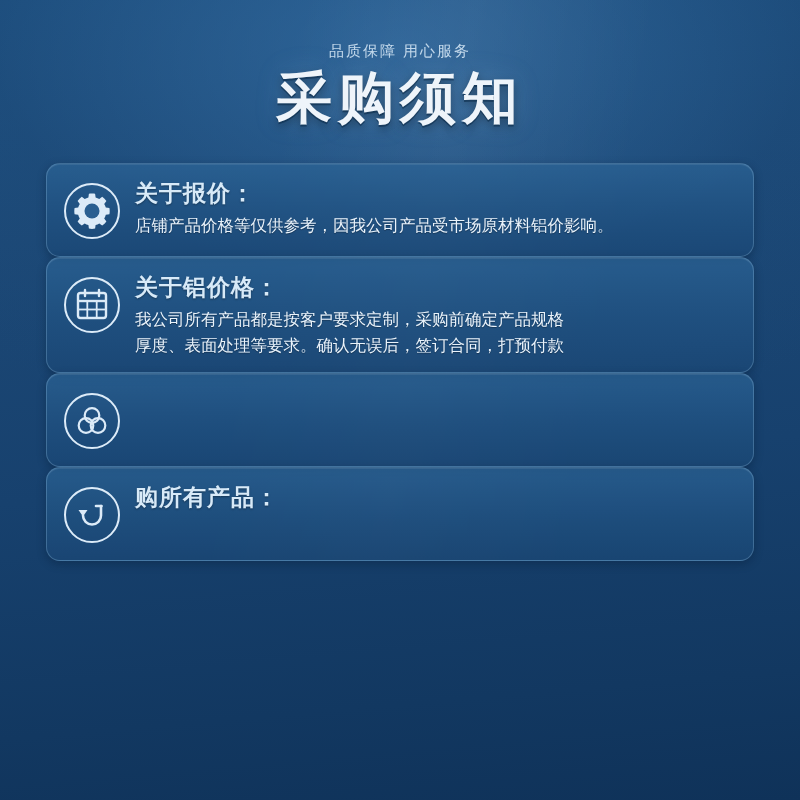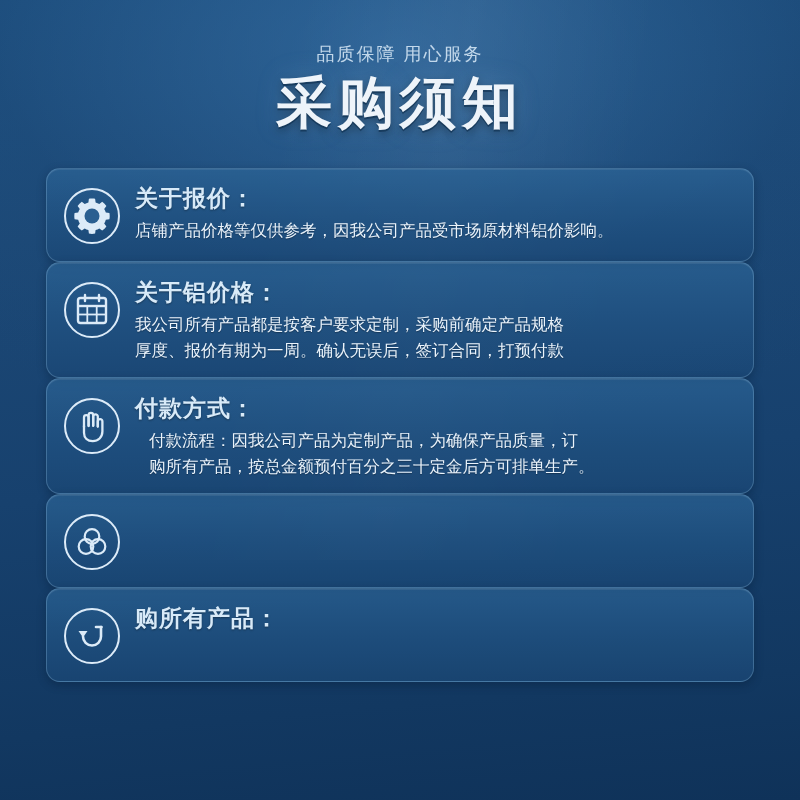--- a/index.html
+++ b/index.html
@@ -35,21 +35,21 @@
     pointer-events: none;
   }
 
   .header {
     position: relative;
     text-align: center;
     padding-top: 42px;
   }
   .subtitle {
     color: #cfe2f2;
-    font-size: 18px;
+    font-size: 15px;
     letter-spacing: 2px;
     opacity: 0.92;
   }
   .title {
     font-family: "DejaVu Sans", sans-serif;
     font-weight: bold;
     font-size: 56px;
     letter-spacing: 6px;
     color: #eef4fa;
     text-shadow:
@@ -155,42 +155,24 @@
           <line x1="22" y1="14" x2="22" y2="20" stroke="#dcebf8" stroke-width="2.4" stroke-linecap="round"></line>
           <line x1="36" y1="14" x2="36" y2="20" stroke="#dcebf8" stroke-width="2.4" stroke-linecap="round"></line>
           <line x1="24.3" y1="25" x2="24.3" y2="42" stroke="#dcebf8" stroke-width="1.8"></line>
           <line x1="33.7" y1="25" x2="33.7" y2="42" stroke="#dcebf8" stroke-width="1.8"></line>
           <line x1="15" y1="33.5" x2="43" y2="33.5" stroke="#dcebf8" stroke-width="1.8"></line>
         </svg>
       </div>
       <div class="card-body">
         <div class="card-title">关于铝价格：</div>
         <div class="card-text">我公司所有产品都是按客户要求定制，采购前确定产品规格
-厚度、报价有期为一周。确认无误后，签订合同，打预付款</div>
+厚度、表面处理等要求。确认无误后，签订合同，打预付款</div>
       </div>
     </div>
 
-    <div class="card pay">
-      <div class="icon-wrap">
-        <svg width="58" height="58" viewBox="0 0 58 58" fill="none">
-          <circle cx="29" cy="29" r="27" stroke="#dcebf8" stroke-width="2"></circle>
-          <g stroke="#dcebf8" stroke-width="2.3" stroke-linecap="round" stroke-linejoin="round" fill="none">
-            <path d="M21 30V20.5a2.3 2.3 0 1 1 4.6 0V29"></path>
-            <path d="M25.6 28.8V18.2a2.3 2.3 0 1 1 4.6 0V28.8"></path>
-            <path d="M30.2 28.8V19.6a2.3 2.3 0 1 1 4.6 0V29.5"></path>
-            <path d="M34.8 29.5v-5.1a2.3 2.3 0 1 1 4.6 0v10.2c0 5.5-4.2 9.6-9.7 9.6-5.2 0-8.7-3.3-8.7-8.4v-6.9"></path>
-          </g>
-        </svg>
-      </div>
-      <div class="card-body">
-        <div class="card-title">付款方式：</div>
-        <div class="card-text indent">付款流程：因我公司产品为定制产品，为确保产品质量，订
-购所有产品，按总金额预付百分之三十定金后方可排单生产。</div>
-      </div>
-    </div>
 
     <div class="card">
       <div class="icon-wrap">
         <svg width="58" height="58" viewBox="0 0 58 58" fill="none">
           <circle cx="29" cy="29" r="27" stroke="#dcebf8" stroke-width="2"></circle>
           <circle cx="29" cy="23.5" r="7.3" stroke="#dcebf8" stroke-width="2.2"></circle>
           <circle cx="23" cy="33.5" r="7.3" stroke="#dcebf8" stroke-width="2.2"></circle>
           <circle cx="35" cy="33.5" r="7.3" stroke="#dcebf8" stroke-width="2.2"></circle>
         </svg>
       </div>

